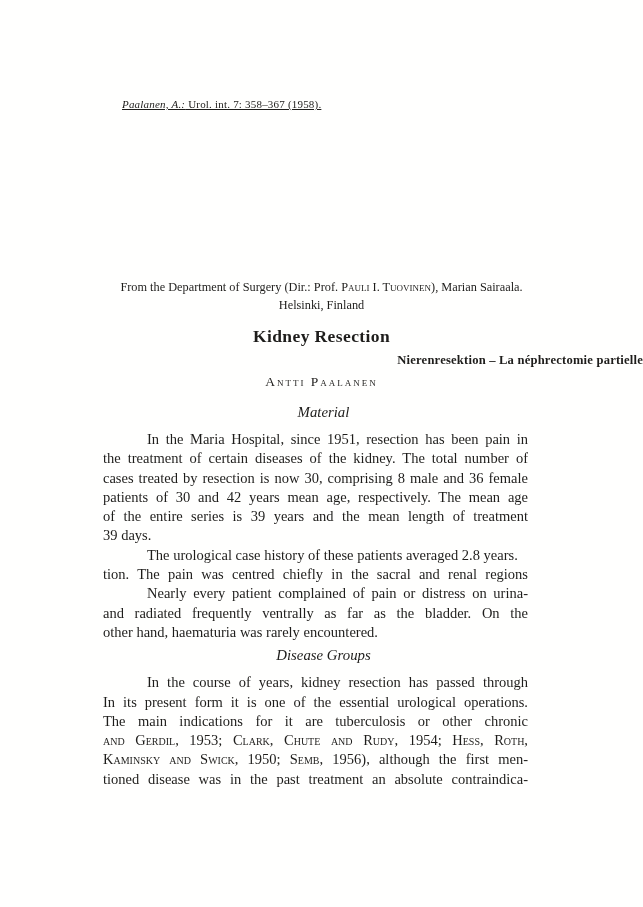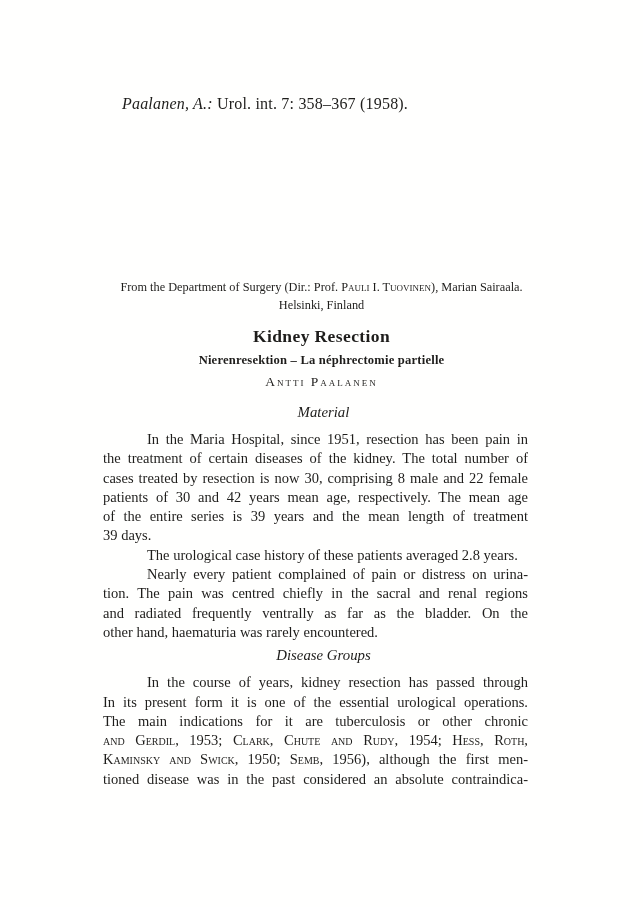--- a/index.html
+++ b/index.html
@@ -15,24 +15,25 @@
     color: #1e1d1b;
     font-family: "Liberation Serif", "DejaVu Serif", serif;
     overflow: hidden;
   }
   .sc { font-variant: small-caps; }
 
   .citation {
     position: absolute;
     left: 122px;
     top: 97px;
-    font-size: 16px;
+    font-size: 11px;
     line-height: 14px;
     letter-spacing: 0.2px;
     white-space: nowrap;
+    text-decoration: underline;
   }
   .citation .name { font-style: italic; }
 
   .affiliation {
     position: absolute;
     left: 0;
     top: 279px;
     width: 100%;
     text-align: center;
     font-size: 12.3px;
@@ -48,21 +49,21 @@
     font-size: 17.5px;
     font-weight: bold;
     letter-spacing: 0.4px;
     line-height: 22px;
   }
   .subtitle {
     position: absolute;
     left: 0;
     top: 352px;
     width: 100%;
-    text-align: center;
+    text-align: right;
     font-size: 12.6px;
     font-weight: bold;
     letter-spacing: 0.2px;
     line-height: 17px;
   }
   .author {
     position: absolute;
     left: 0;
     top: 373px;
     width: 100%;
@@ -118,38 +119,38 @@
 
   <div class="title">Kidney Resection</div>
   <div class="subtitle">Nierenresektion – La néphrectomie partielle</div>
   <div class="author">Antti Paalanen</div>
 
   <div class="body-col">
       <div class="sec-heading">Material</div>
       <div class="paragraph">
         <div class="tline fill indent"><span>In the Maria Hospital, since 1951, resection has been pain in</span></div>
         <div class="tline fill"><span>the treatment of certain diseases of the kidney. The total number of</span></div>
-        <div class="tline fill"><span>cases treated by resection is now 30, comprising 8 male and 22 female</span></div>
+        <div class="tline fill"><span>cases treated by resection is now 30, comprising 8 male and 36 female</span></div>
         <div class="tline fill"><span>patients of 30 and 42 years mean age, respectively. The mean age</span></div>
         <div class="tline fill"><span>of the entire series is 39 years and the mean length of treatment</span></div>
         <div class="tline"><span>39 days.</span></div>
       </div>
       <div class="paragraph">
         <div class="tline indent"><span>The urological case history of these patients averaged 2.8 years.</span></div>
       </div>
       <div class="paragraph">
+        <div class="tline fill"><span>tion. The pain was centred chiefly in the sacral and renal regions</span></div>
         <div class="tline fill indent"><span>Nearly every patient complained of pain or distress on urina-</span></div>
-        <div class="tline fill"><span>tion. The pain was centred chiefly in the sacral and renal regions</span></div>
         <div class="tline fill"><span>and radiated frequently ventrally as far as the bladder. On the</span></div>
         <div class="tline"><span>other hand, haematuria was rarely encountered.</span></div>
       </div>
       <div class="sec-heading later">Disease Groups</div>
       <div class="paragraph">
         <div class="tline fill indent"><span>In the course of years, kidney resection has passed through</span></div>
         <div class="tline fill"><span>In its present form it is one of the essential urological operations.</span></div>
         <div class="tline fill"><span>The main indications for it are tuberculosis or other chronic</span></div>
         <div class="tline fill"><span class="sc">and Gerdil, 1953; Clark, Chute and Rudy, 1954; Hess, Roth,</span></div>
         <div class="tline fill"><span class="sc">Kaminsky and Swick, 1950; Semb, 1956</span><span>), although the first men-</span></div>
-        <div class="tline fill"><span>tioned disease was in the past considered an absolute contraindica-</span></div>
+        <div class="tline fill"><span>tioned disease was in the past treatment an absolute contraindica-</span></div>
       </div>
     </div>
 
 </div>
 
 </body></html>

